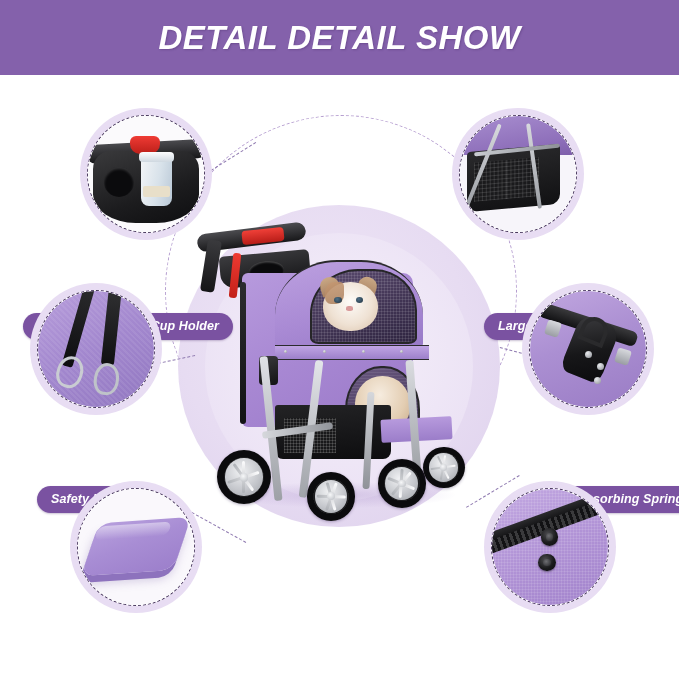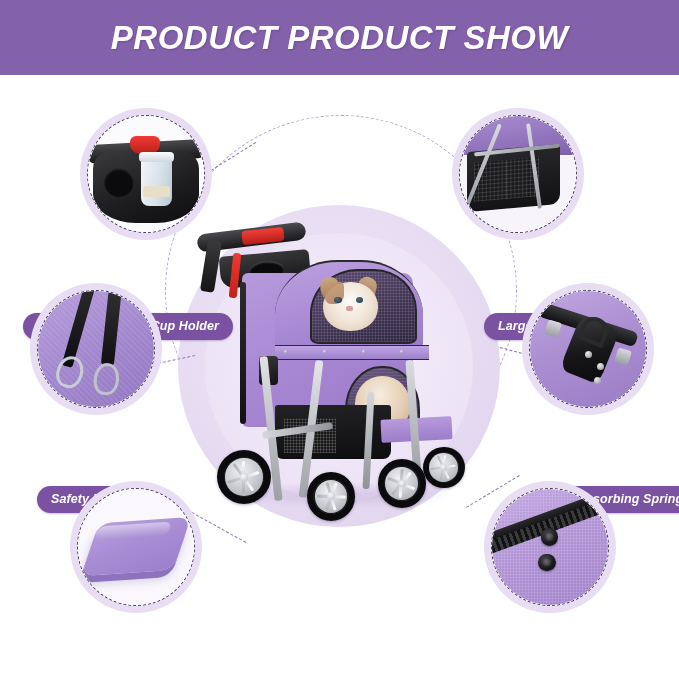--- a/index.html
+++ b/index.html
@@ -518,21 +518,21 @@
   .st-shadow {
     position:absolute; left:16%; top:86%; width:70%; height:8%;
     background:radial-gradient(ellipse at 50% 50%, rgba(150,120,190,0.28) 0%, rgba(150,120,190,0) 72%);
     border-radius:50%;
   }
 </style>
 </head>
 <body>
 
 <div class="header-banner">
-  <div class="header-title">PRODUCT PRODUCT SHOW</div>
+  <div class="header-title">DETAIL DETAIL SHOW</div>
 </div>
 
 <div class="stage">
 
   <div class="center-dashed-ring"></div>
 
   <div class="center-disc"></div>
   <div class="center-disc-inner"></div>
 
   <div class="stroller">

